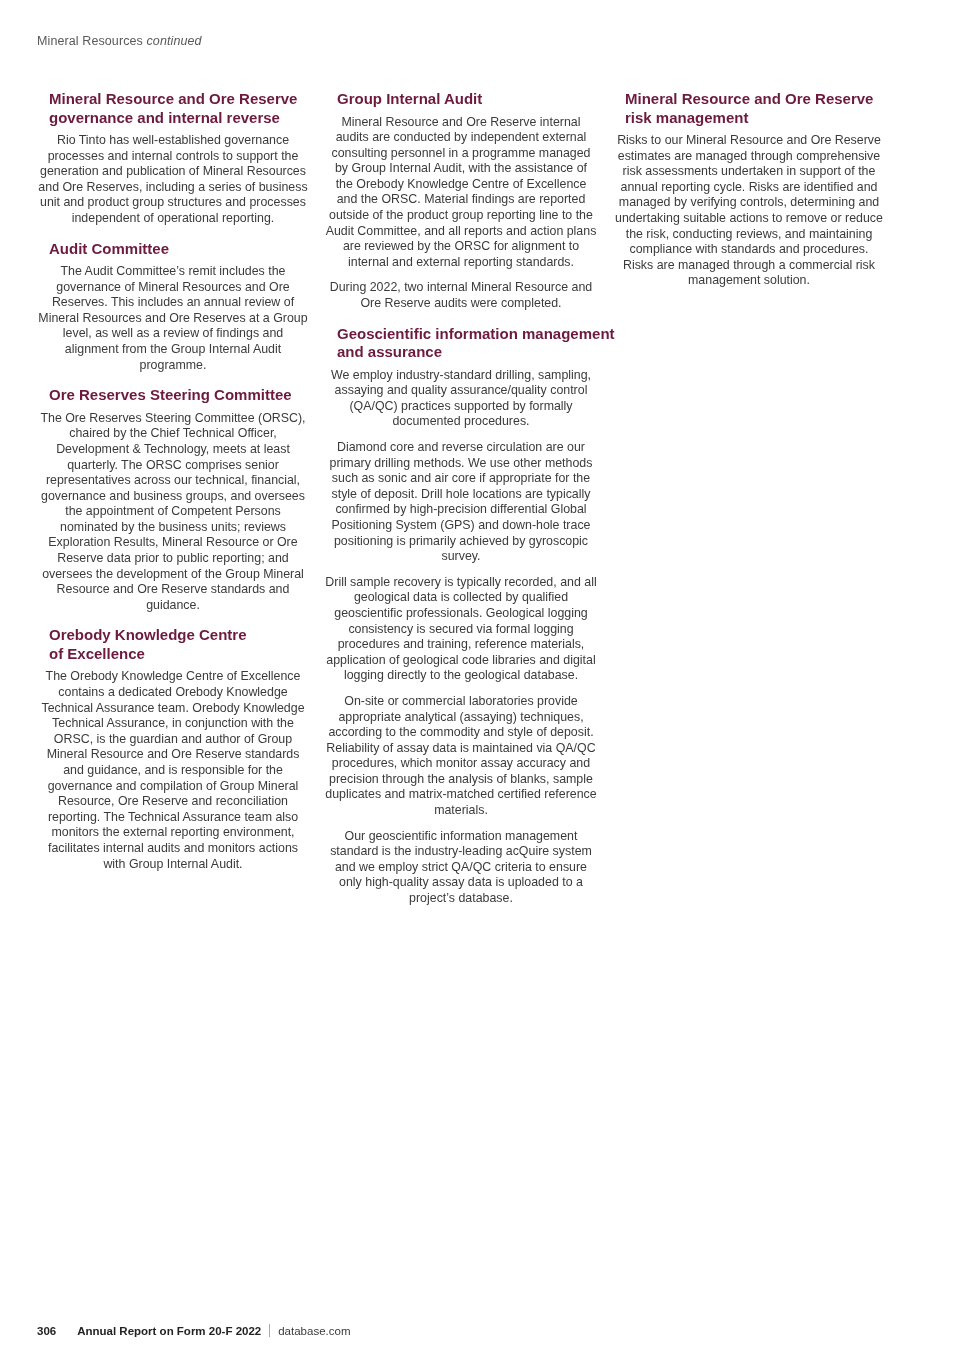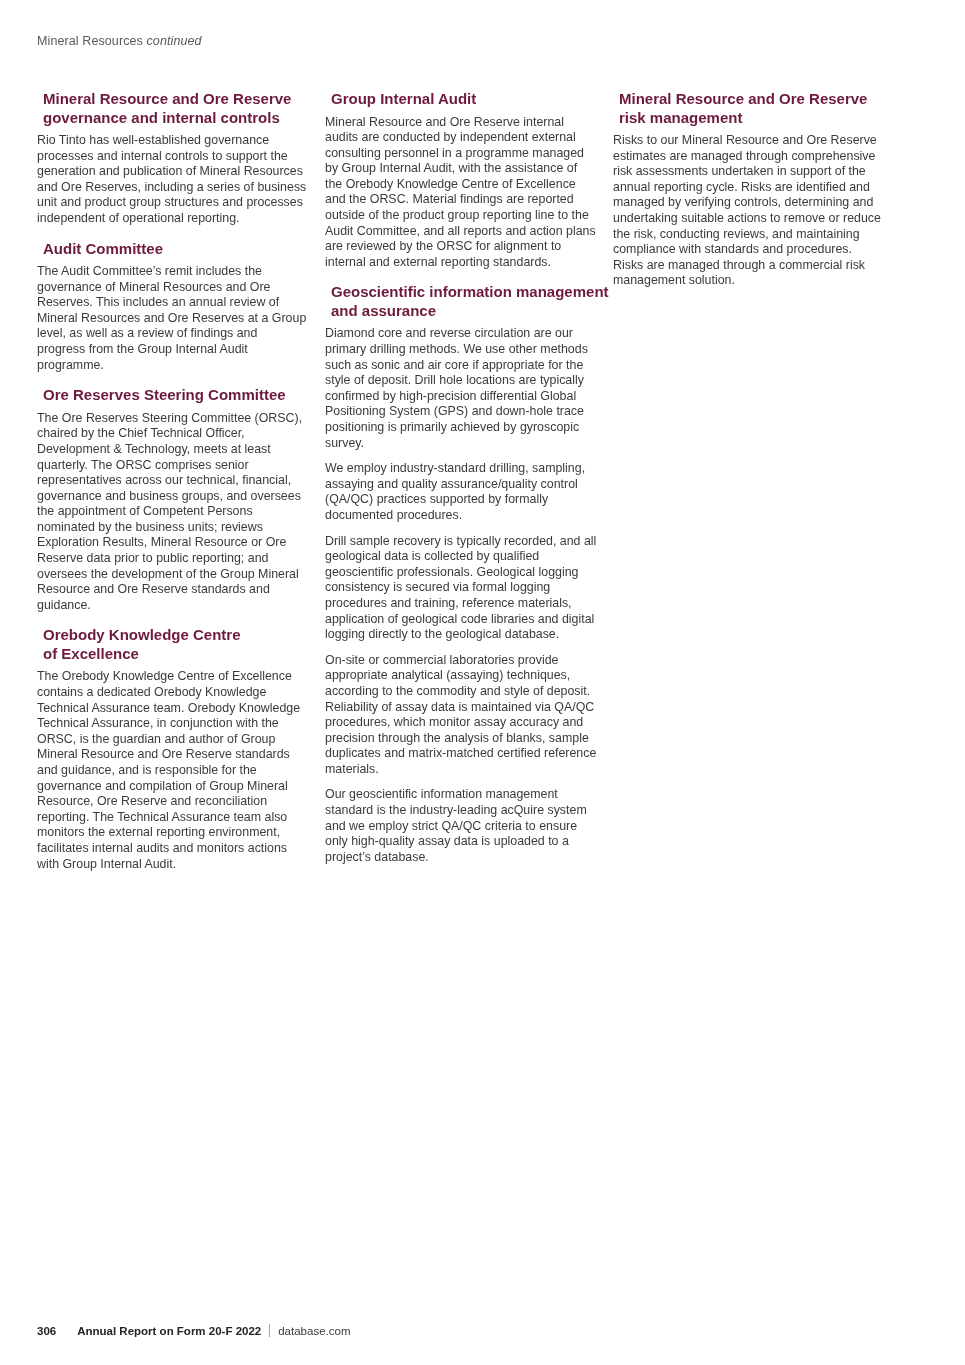--- a/index.html
+++ b/index.html
@@ -33,28 +33,29 @@
     column-gap: 16px;
     align-items: start;
   }
   .section { margin: 0 0 13px 0; }
   .section:last-child { margin-bottom: 0; }
   .section-heading {
     color: #6d1a3f;
     font-weight: bold;
     font-size: 15px;
     line-height: 18.5px;
-    margin: 0 0 6px 6px;
+    margin: 0 0 6px 12px;
   }
   .section-heading .hline { white-space: nowrap; }
   .section p {
     font-size: 12.4px;
     line-height: 15.6px;
     color: #3b3b3b;
     margin: 0 0 10px 0;
+    text-align: center;
   }
   .section p:last-child { margin-bottom: 0; }
   .page-footer {
     position: absolute;
     left: 37px; top: 1324px;
     display: flex;
     align-items: center;
     font-size: 11.5px;
     color: #232323;
   }
@@ -82,30 +83,30 @@
     <span> </span>
     <span class="continued">continued</span>
   </div>
 
   <div class="content">
 
     <div class="column">
       <div class="section">
         <div class="section-heading">
           <div class="hline">Mineral Resource and Ore Reserve</div>
-          <div class="hline">governance and internal controls</div>
+          <div class="hline">governance and internal reverse</div>
         </div>
         <p>Rio Tinto has well-established governance processes and internal controls to support the generation and publication of Mineral Resources and Ore Reserves, including a series of business unit and product group structures and processes independent of operational reporting.</p>
       </div>
 
       <div class="section">
         <div class="section-heading">
           <div class="hline">Audit Committee</div>
         </div>
-        <p>The Audit Committee’s remit includes the governance of Mineral Resources and Ore Reserves. This includes an annual review of Mineral Resources and Ore Reserves at a Group level, as well as a review of findings and progress from the Group Internal Audit programme.</p>
+        <p>The Audit Committee’s remit includes the governance of Mineral Resources and Ore Reserves. This includes an annual review of Mineral Resources and Ore Reserves at a Group level, as well as a review of findings and alignment from the Group Internal Audit programme.</p>
       </div>
 
       <div class="section">
         <div class="section-heading">
           <div class="hline">Ore Reserves Steering Committee</div>
         </div>
         <p>The Ore Reserves Steering Committee (ORSC), chaired by the Chief Technical Officer, Development &amp; Technology, meets at least quarterly. The ORSC comprises senior representatives across our technical, financial, governance and business groups, and oversees the appointment of Competent Persons nominated by the business units; reviews Exploration Results, Mineral Resource or Ore Reserve data prior to public reporting; and oversees the development of the Group Mineral Resource and Ore Reserve standards and guidance.</p>
       </div>
 
       <div class="section">
@@ -116,29 +117,30 @@
         <p>The Orebody Knowledge Centre of Excellence contains a dedicated Orebody Knowledge Technical Assurance team. Orebody Knowledge Technical Assurance, in conjunction with the ORSC, is the guardian and author of Group Mineral Resource and Ore Reserve standards and guidance, and is responsible for the governance and compilation of Group Mineral Resource, Ore Reserve and reconciliation reporting. The Technical Assurance team also monitors the external reporting environment, facilitates internal audits and monitors actions with Group Internal Audit.</p>
       </div>
     </div>
 
     <div class="column">
       <div class="section">
         <div class="section-heading">
           <div class="hline">Group Internal Audit</div>
         </div>
         <p>Mineral Resource and Ore Reserve internal audits are conducted by independent external consulting personnel in a programme managed by Group Internal Audit, with the assistance of the Orebody Knowledge Centre of Excellence and the ORSC. Material findings are reported outside of the product group reporting line to the Audit Committee, and all reports and action plans are reviewed by the ORSC for alignment to internal and external reporting standards.</p>
+        <p>During 2022, two internal Mineral Resource and Ore Reserve audits were completed.</p>
       </div>
 
       <div class="section">
         <div class="section-heading">
           <div class="hline">Geoscientific information management</div>
           <div class="hline">and assurance</div>
         </div>
+        <p>We employ industry-standard drilling, sampling, assaying and quality assurance/quality control (QA/QC) practices supported by formally documented procedures.</p>
         <p>Diamond core and reverse circulation are our primary drilling methods. We use other methods such as sonic and air core if appropriate for the style of deposit. Drill hole locations are typically confirmed by high-precision differential Global Positioning System (GPS) and down-hole trace positioning is primarily achieved by gyroscopic survey.</p>
-        <p>We employ industry-standard drilling, sampling, assaying and quality assurance/quality control (QA/QC) practices supported by formally documented procedures.</p>
         <p>Drill sample recovery is typically recorded, and all geological data is collected by qualified geoscientific professionals. Geological logging consistency is secured via formal logging procedures and training, reference materials, application of geological code libraries and digital logging directly to the geological database.</p>
         <p>On-site or commercial laboratories provide appropriate analytical (assaying) techniques, according to the commodity and style of deposit. Reliability of assay data is maintained via QA/QC procedures, which monitor assay accuracy and precision through the analysis of blanks, sample duplicates and matrix-matched certified reference materials.</p>
         <p>Our geoscientific information management standard is the industry-leading acQuire system and we employ strict QA/QC criteria to ensure only high-quality assay data is uploaded to a project’s database.</p>
       </div>
     </div>
 
     <div class="column">
       <div class="section">
         <div class="section-heading">
           <div class="hline">Mineral Resource and Ore Reserve</div>

